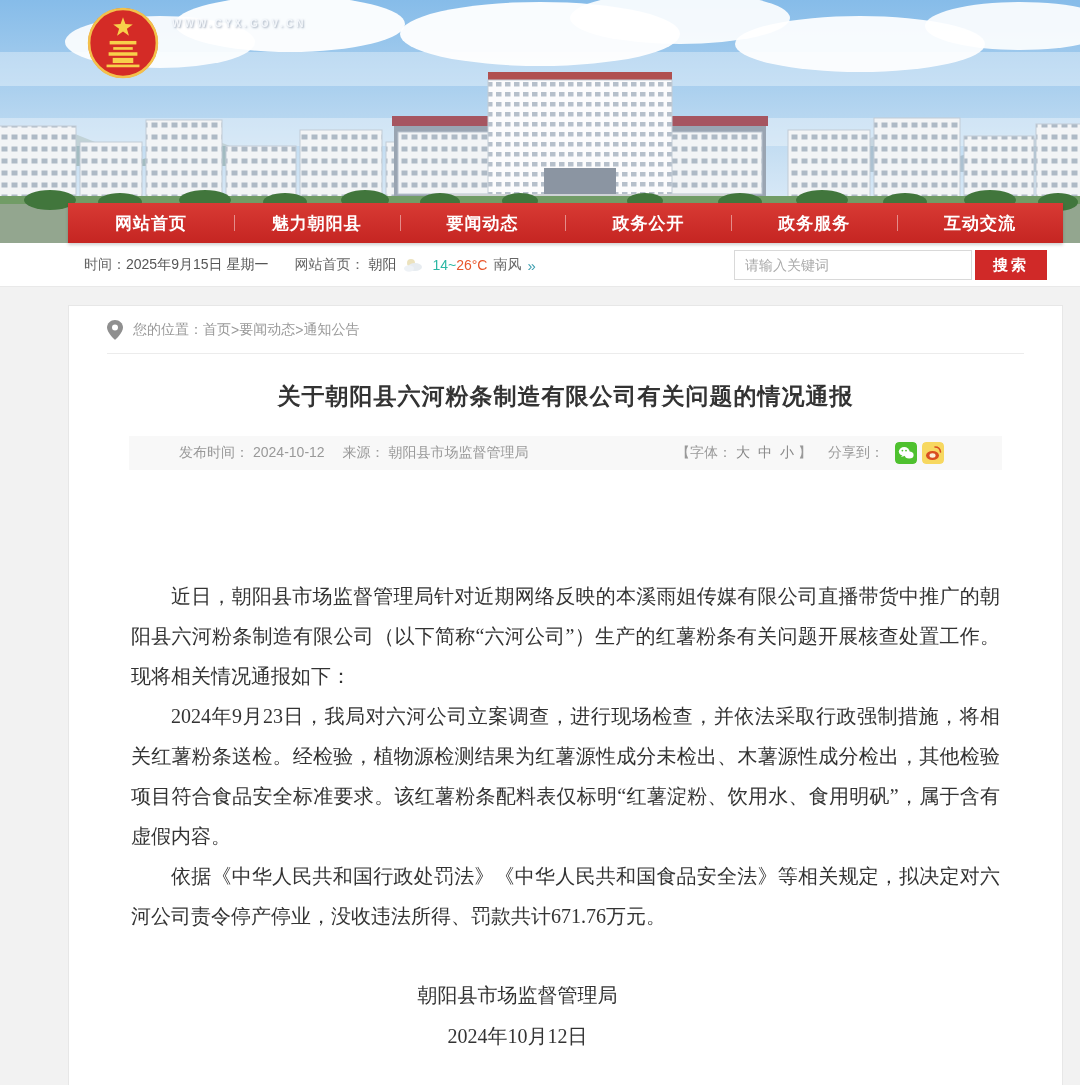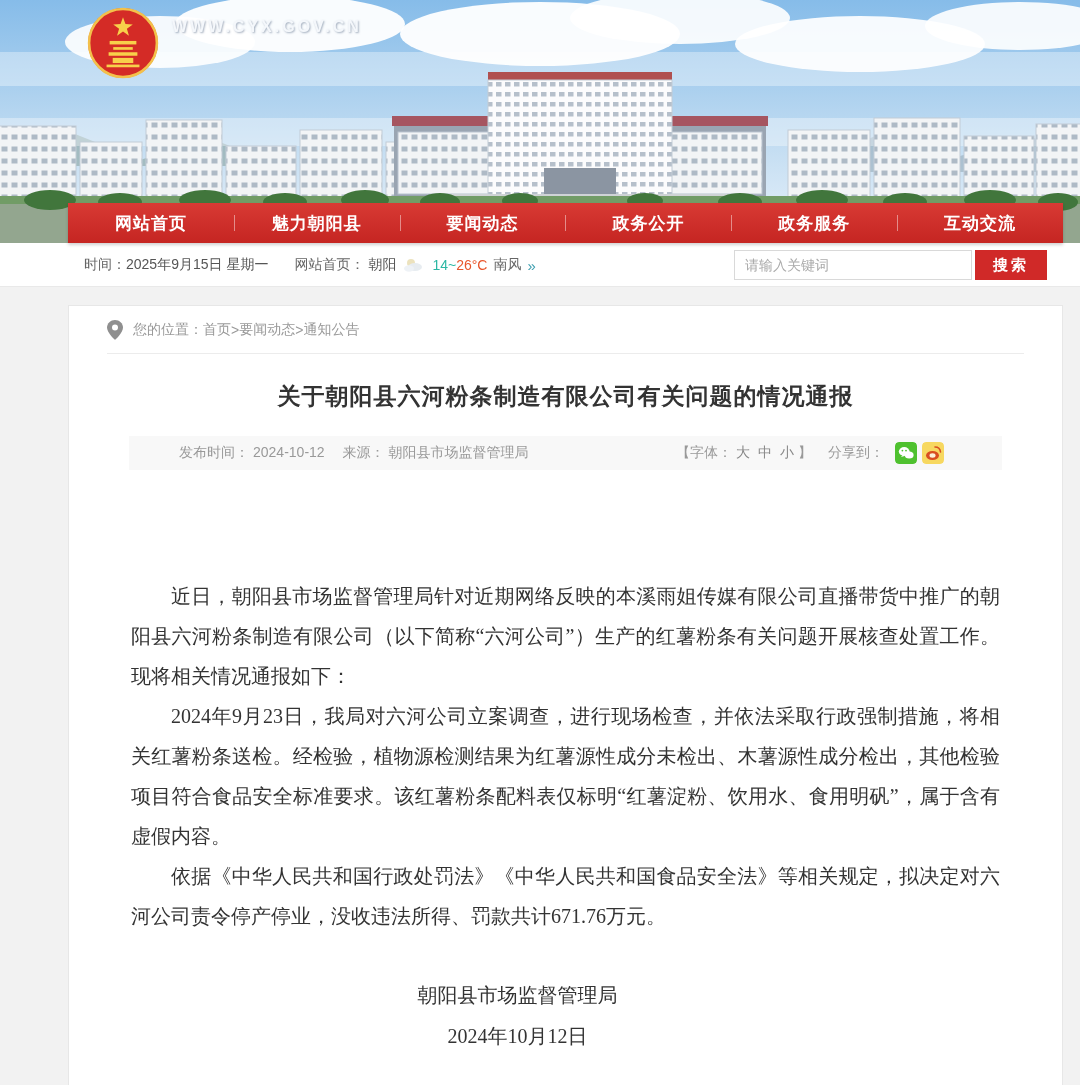--- a/index.html
+++ b/index.html
@@ -7,21 +7,21 @@
     font-family:"Liberation Sans", sans-serif; background:#f2f2f2; }
 
   
   .banner { position:relative; width:1080px; height:243px; background:#8fc0ea; }
   .banner svg.photo { position:absolute; left:0; top:0; }
   .brand { position:absolute; left:86px; top:6px; display:flex; align-items:flex-start; }
   .brand .emblem { width:74px; height:74px; }
   .brand-text { margin-left:12px; padding-top:8px; }
   .site-title { font-size:40px; font-weight:900; color:#e0312c; letter-spacing:4px;
     text-shadow:0 0 4px rgba(255,255,255,.9), 2px 2px 1px rgba(255,255,255,.7); }
-  .site-url { margin-top:4px; font-size:16px; font-weight:bold; color:#f4f7fb;
+  .site-url { margin-top:4px; font-size:10px; font-weight:bold; color:#f4f7fb;
     letter-spacing:3px; text-shadow:1px 1px 2px rgba(80,100,130,.5); }
 
   
   .nav { position:absolute; left:68px; top:203px; width:995px; height:40px;
     display:flex; background:linear-gradient(180deg,#d83a34,#c52522);
     box-shadow:0 2px 3px rgba(0,0,0,.18); }
   .nav a { position:relative; flex:1; display:flex; align-items:center; justify-content:center;
     color:#fff; font-size:17px; font-weight:bold; text-decoration:none; letter-spacing:1px; cursor:pointer; }
   .nav a + a::before { content:""; position:absolute; left:0; top:12px; width:1px; height:16px;
     background:rgba(255,255,255,.45); }

